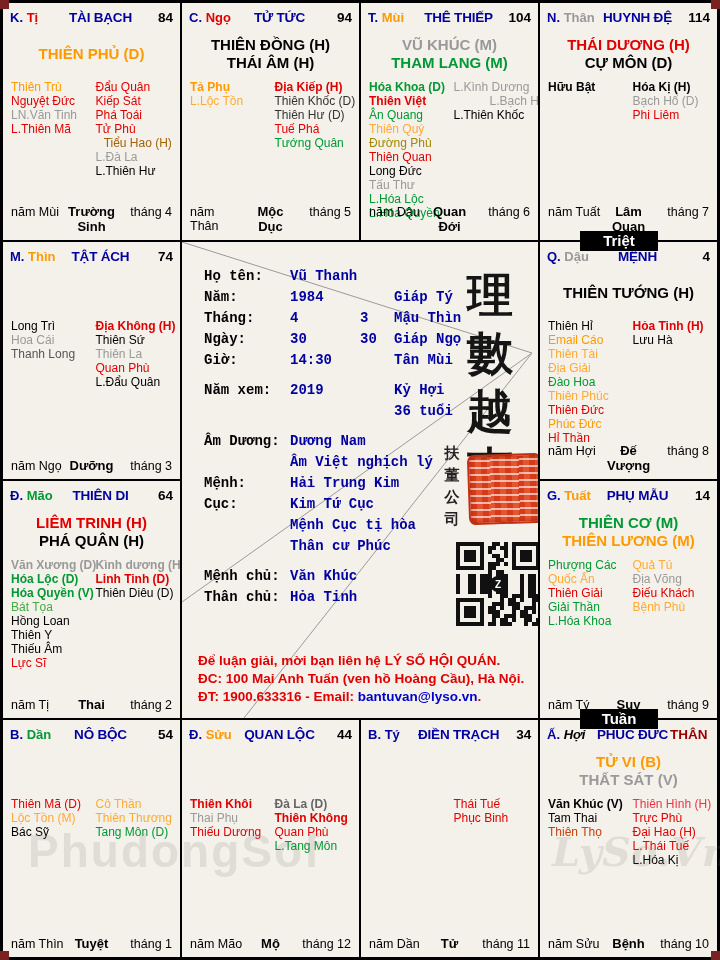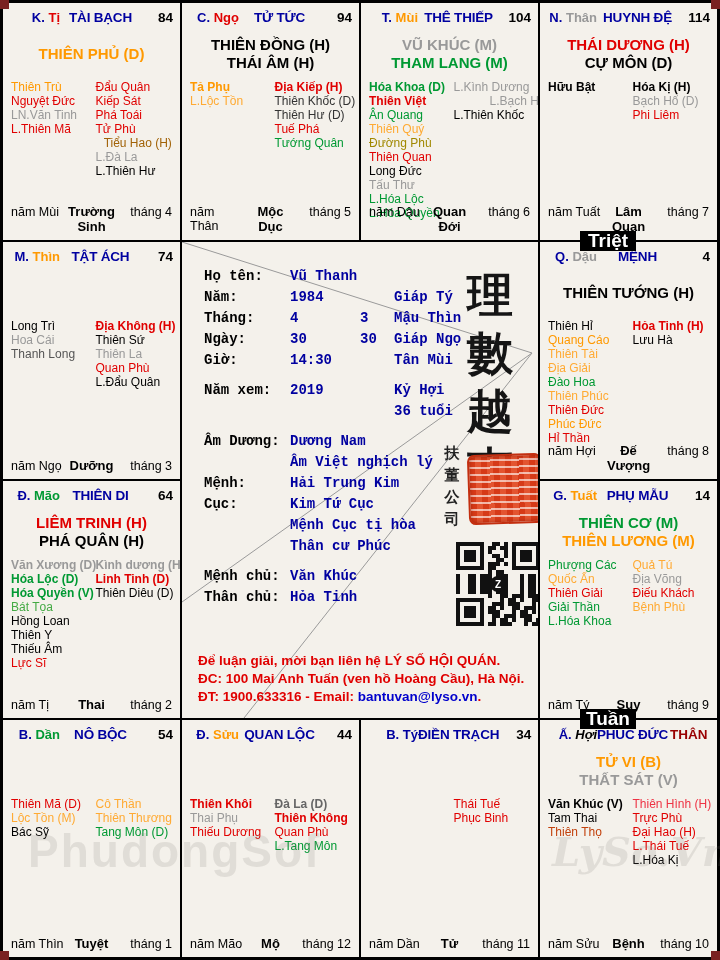--- a/index.html
+++ b/index.html
@@ -10,21 +10,21 @@
         gap:2px;border:3px solid #000;background:#000;}
   .palace,.center{background:#f4f1eb;position:relative;overflow:hidden;}
   .pos-ti{grid-area:1/1/2/2}.pos-ngo{grid-area:1/2/2/3}.pos-mui{grid-area:1/3/2/4}.pos-than{grid-area:1/4/2/5}
   .pos-thin{grid-area:2/1/3/2}.pos-dau{grid-area:2/4/3/5}
   .pos-mao{grid-area:3/1/4/2}.pos-tuat{grid-area:3/4/4/5}
   .pos-dan{grid-area:4/1/5/2}.pos-suu{grid-area:4/2/5/3}.pos-ty{grid-area:4/3/5/4}.pos-hoi{grid-area:4/4/5/5}
   .center{grid-area:2/2/4/4;}
 
   .p-head{position:absolute;top:7px;left:7px;right:7px;display:flex;align-items:baseline;
           font-size:13px;font-weight:bold;white-space:nowrap;}
-  .p-sb{flex:0 0 50px;color:#0000a0;text-align:right;}
+  .p-sb{flex:0 0 50px;color:#0000a0;}
   .p-name{flex:1;text-align:center;color:#0000a0;font-size:13.5px;letter-spacing:-0.2px;}
   .p-name2{margin-left:2px;font-size:13.5px;}
   .p-num{flex:0 0 30px;text-align:right;color:#000;font-size:13.5px;}
   .p-mains{position:absolute;top:27px;left:2px;right:2px;height:47px;display:flex;flex-direction:column;
            justify-content:center;align-items:center;font-weight:bold;font-size:15px;line-height:18px;white-space:nowrap;}
   .p-stars{position:absolute;top:77px;left:8px;right:0;display:flex;font-size:12px;line-height:14px;white-space:nowrap;}
   .p-col{width:50%;}
   .star{display:block;}
   .p-foot{position:absolute;bottom:6px;left:8px;right:8px;display:flex;align-items:baseline;font-size:12.5px;color:#000;}
   .f-year{flex:1;}
@@ -49,22 +49,22 @@
         border:2px solid #c32f10;transform:rotate(-2deg);
         background:
           repeating-linear-gradient(0deg, rgba(255,248,244,0) 0 5px, rgba(255,248,244,.65) 5px 7px),
           repeating-linear-gradient(90deg, #d63a18 0 6px, #e35430 6px 12px);
         box-shadow:inset 0 0 4px rgba(120,20,0,.6);}
   .qr{position:absolute;left:272px;top:300px;width:88px;height:84px;background:#f4f1eb;}
   .contact{position:absolute;left:16px;bottom:12px;font-size:13.5px;font-weight:bold;color:#e00000;
            line-height:18px;white-space:nowrap;}
   .contact .email{color:#0000cc;}
 
-  .badge{position:absolute;width:56px;height:20px;background:#000;color:#fff;z-index:6;
-         font-weight:bold;font-size:19px;line-height:20px;text-align:center;}
+  .badge{position:absolute;width:78px;height:20px;background:#000;color:#fff;z-index:6;
+         font-weight:bold;font-size:15px;line-height:20px;text-align:center;}
   #badge-triet{left:580px;top:231px;}
   #badge-tuan{left:580px;top:709px;}
 
   .corner{position:absolute;width:9px;height:9px;background:#7a2121;z-index:7;}
   .c-tl{left:0;top:0}.c-tr{right:0;top:0}.c-bl{left:0;bottom:0}.c-br{right:0;bottom:0}
 
   .wm{position:absolute;z-index:5;pointer-events:none;font-weight:bold;color:rgba(125,120,110,0.16);}
   .wm-left{left:28px;top:824px;font-size:46px;letter-spacing:2px;}
   .wm-right{left:552px;top:828px;font-size:40px;font-style:italic;font-family:"DejaVu Serif",serif;}
 </style>
@@ -509,21 +509,21 @@
       <span class="p-name">MỆNH</span>
       <span class="p-name2"></span>
       <span class="p-num">4</span>
     </div>
     <div class="p-mains">
           <div class="main-star" style="color: rgb(0, 0, 0);">THIÊN TƯỚNG (H)</div>
         </div>
     <div class="p-stars">
       <div class="p-col p-col-left">
             <div class="star" style="color: rgb(0, 0, 0);">Thiên Hỉ</div>
-            <div class="star" style="color: rgb(255, 153, 0);">Quang Cáo</div>
+            <div class="star" style="color: rgb(255, 153, 0);">Email Cáo</div>
             <div class="star" style="color: rgb(255, 170, 51);">Thiên Tài</div>
             <div class="star" style="color: rgb(255, 170, 51);">Địa Giải</div>
             <div class="star" style="color: rgb(0, 153, 51);">Đào Hoa</div>
             <div class="star" style="color: rgb(255, 170, 51);">Thiên Phúc</div>
             <div class="star" style="color: rgb(224, 0, 0);">Thiên Đức</div>
             <div class="star" style="color: rgb(255, 153, 0);">Phúc Đức</div>
             <div class="star" style="color: rgb(224, 0, 0);">Hỉ Thần</div>
           </div>
       <div class="p-col p-col-right">
             <div class="star" style="color: rgb(224, 0, 0); font-weight: bold;">Hỏa Tinh (H)</div>

